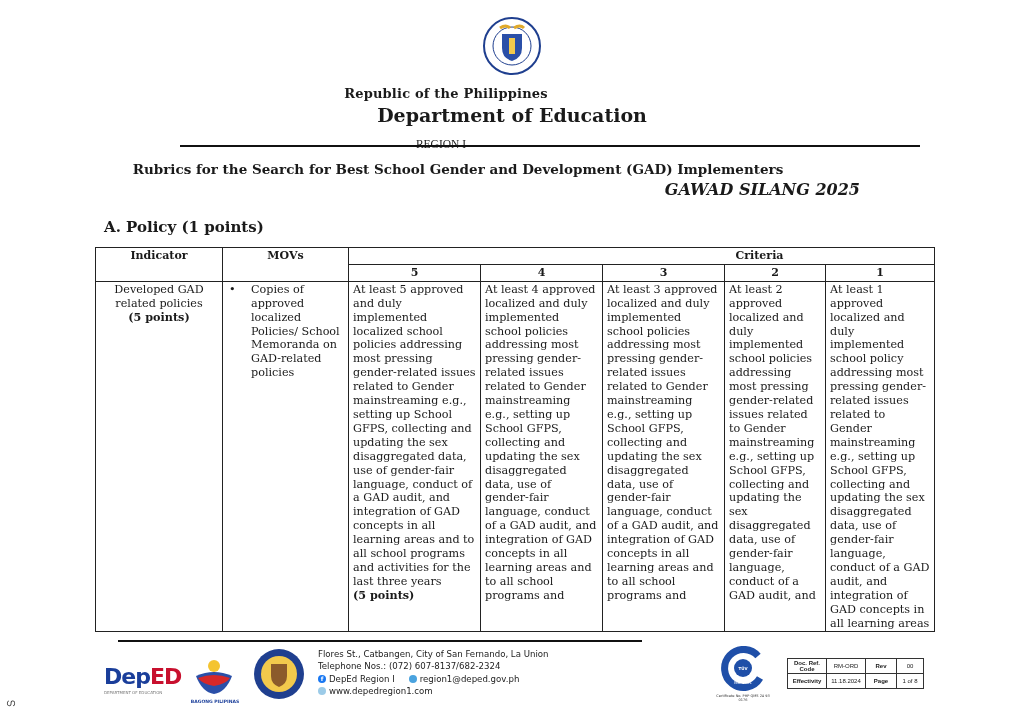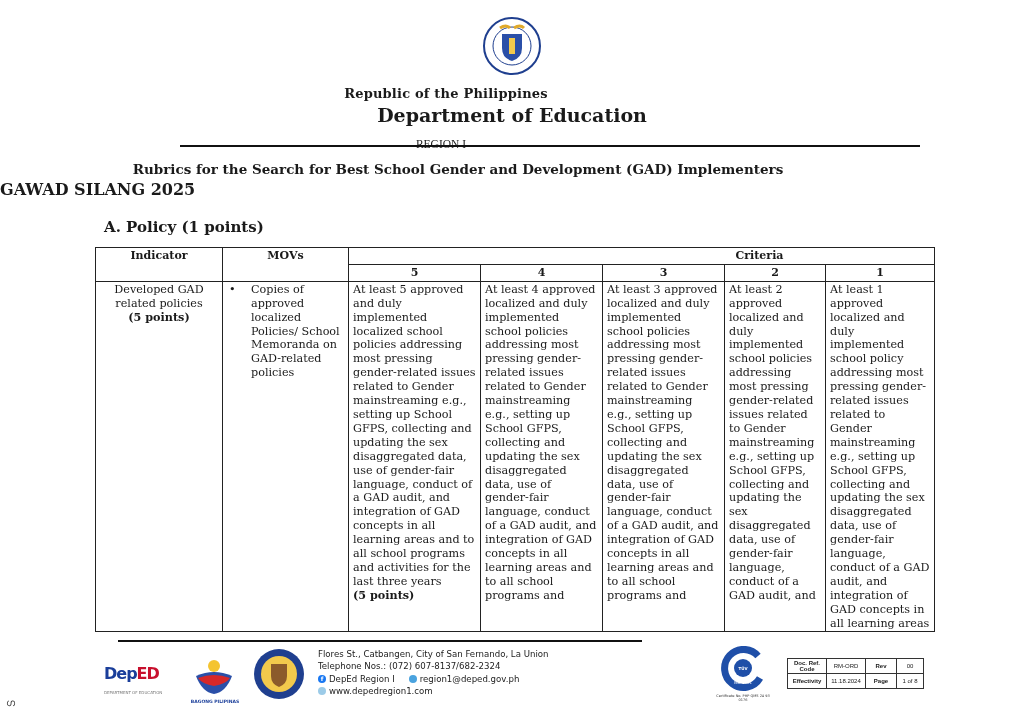--- a/index.html
+++ b/index.html
@@ -8,21 +8,21 @@
     font-family: "DejaVu Serif", serif; color: #1a1a1a;
   }
   .abs { position: absolute; }
   
   #seal { left: 482px; top: 16px; width: 60px; height: 60px; }
   #republic { left: 0; width: 892px; top: 86px; text-align: center; font-family: "DejaVu Serif", serif; font-weight: bold; font-size: 13px; letter-spacing: 0.2px; }
   #deped-title { left: 0; width: 1024px; top: 104px; text-align: center; font-family: "DejaVu Serif", serif; font-weight: bold; font-size: 19px; }
   #region { left: 0; width: 832px; top: 138px; text-align: center; font-family: "Liberation Serif", serif; font-size: 11.5px; margin-left: 25px; }
   #header-rule { left: 180px; top: 145px; width: 740px; height: 0; border-top: 2px solid #111; }
   #rubric-title { left: 0; width: 916px; top: 161px; text-align: center; font-weight: bold; font-size: 13.5px; }
-  #rubric-subtitle { left: 0; width: 860px; top: 180px; text-align: left; font-weight: bold; font-size: 16px; }
+  #rubric-subtitle { left: 0; width: 860px; top: 180px; text-align: right; font-weight: bold; font-size: 16px; font-style: italic; }
   #section-title { left: 104px; top: 218px; font-weight: bold; font-size: 15px; }
 
   
   #rubric-table { left: 95px; top: 247px; border-collapse: collapse; font-size: 11.2px; line-height: 13.9px; }
   #rubric-table td, #rubric-table th { border: 1px solid #222; vertical-align: top; padding: 1px 4px; }
   #rubric-table th { font-weight: bold; text-align: center; font-size: 11px; }
   .c-ind { width: 118px; }
   .c-mov { width: 117px; }
   .c5 { width: 123px; }
   .c4 { width: 113px; }
@@ -32,21 +32,21 @@
   .crit-label { text-align: left; padding-left: 240px !important; }
   .ind-cell { text-align: center; }
   .ind-points { font-weight: bold; display: block; }
   .mov-list { display: flex; }
   .bullet { width: 22px; flex: none; padding-left: 2px; }
   .pts { font-weight: bold; display: block; }
   .body-row td { height: 338px; }
 
   
   #footer-rule { left: 118px; top: 640px; width: 524px; height: 0; border-top: 2px solid #111; }
-  #logo-deped { left: 104px; top: 664px; font-family: "DejaVu Sans", sans-serif; font-weight: bold; font-size: 16px; color: #1a3e9a; letter-spacing: -1px; }
+  #logo-deped { left: 104px; top: 664px; font-family: "DejaVu Sans", sans-serif; font-weight: bold; font-size: 22px; color: #1a3e9a; letter-spacing: -1px; }
   #logo-deped .red { color: #c8102e; }
   #logo-deped-tag { left: 104px; top: 690px; font-family: "DejaVu Sans", sans-serif; font-size: 4px; color: #777; }
   #logo-bagong { left: 190px; top: 650px; width: 48px; height: 48px; }
   #bagong-label { left: 180px; top: 699px; width: 70px; text-align: center; font-family: "DejaVu Sans", sans-serif; font-weight: bold; font-size: 4.5px; color: #1a3e9a; }
   #logo-region-seal { left: 253px; top: 648px; width: 52px; height: 52px; }
   #footer-info { left: 318px; top: 648px; font-family: "DejaVu Sans", sans-serif; font-size: 8.6px; line-height: 12.3px; color: #222; }
   #footer-info .row { display: flex; align-items: center; gap: 3px; white-space: nowrap; }
   .ico { display: inline-block; width: 8px; height: 8px; border-radius: 50%; }
   .ico-fb { background: #1877f2; color: #fff; font-size: 6px; line-height: 8px; text-align: center; font-weight: bold; }
   .ico-mail { background: #4aa3df; }

